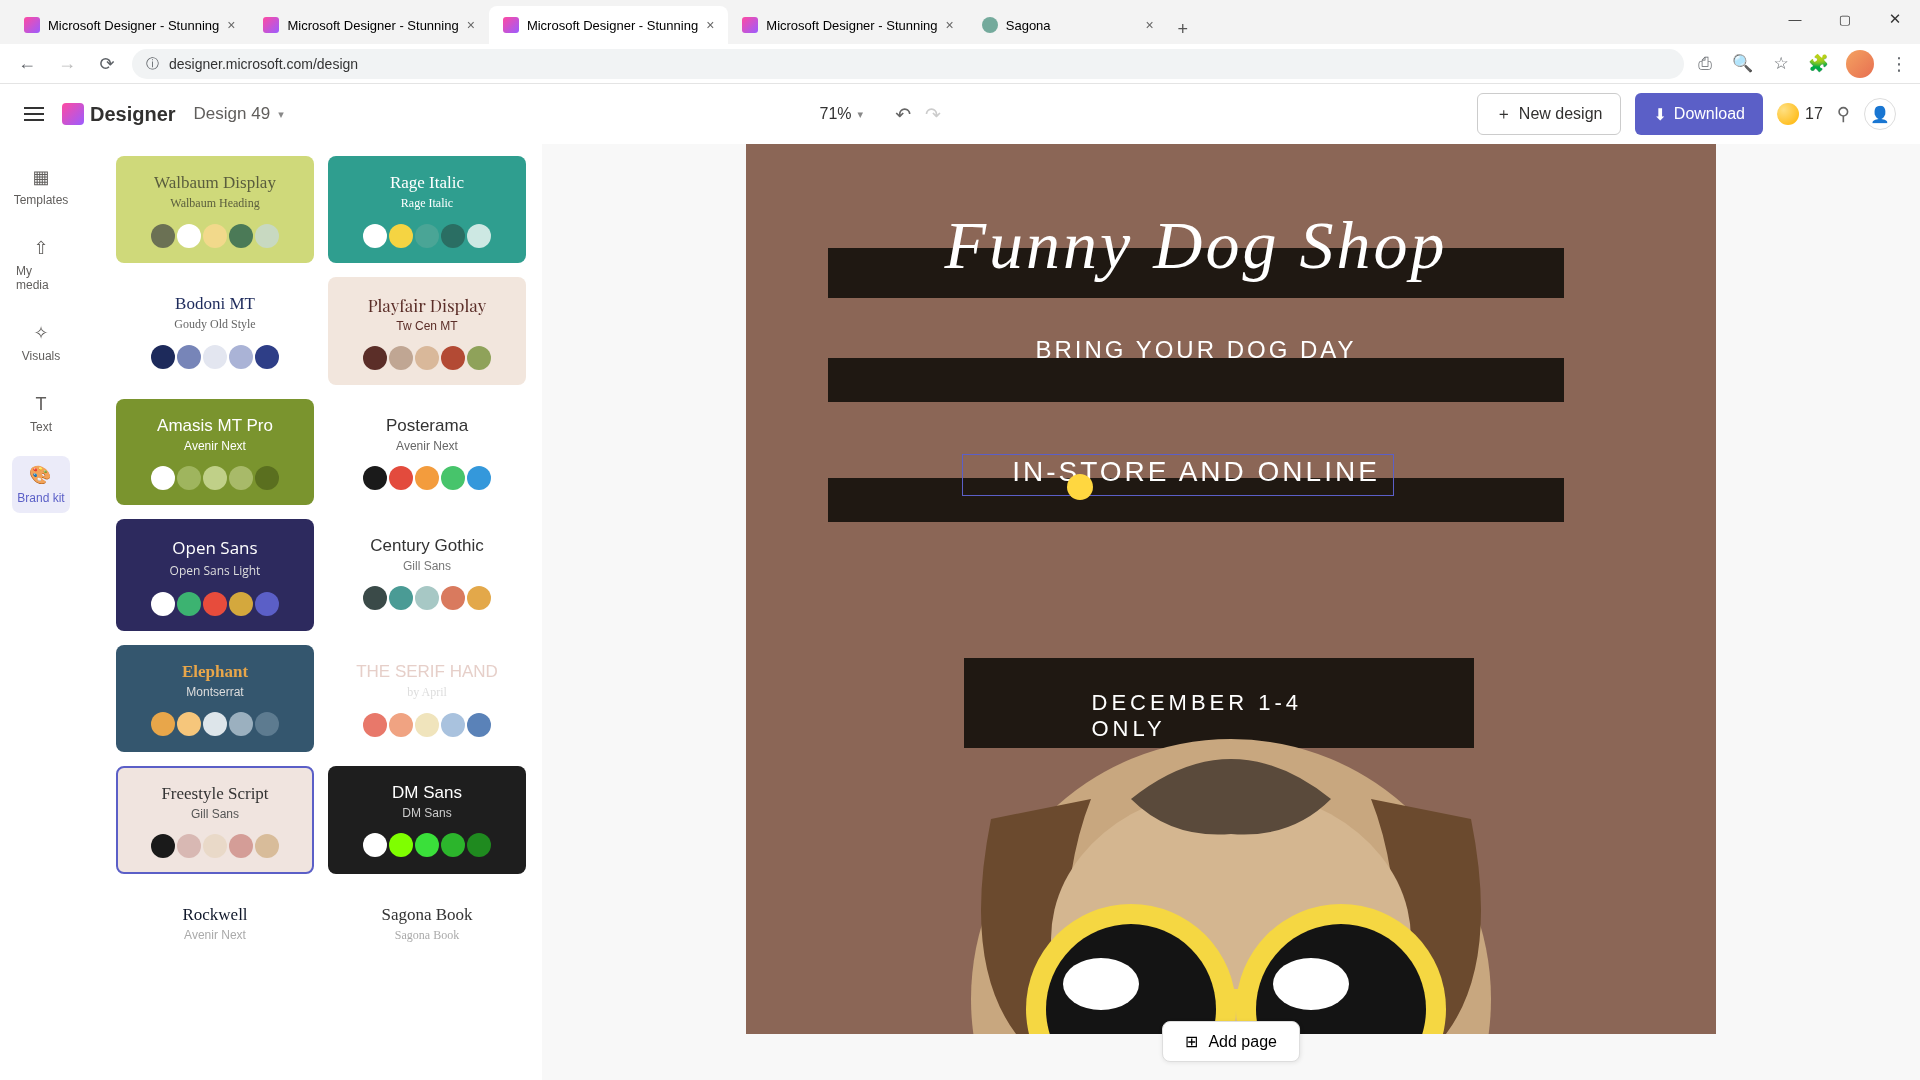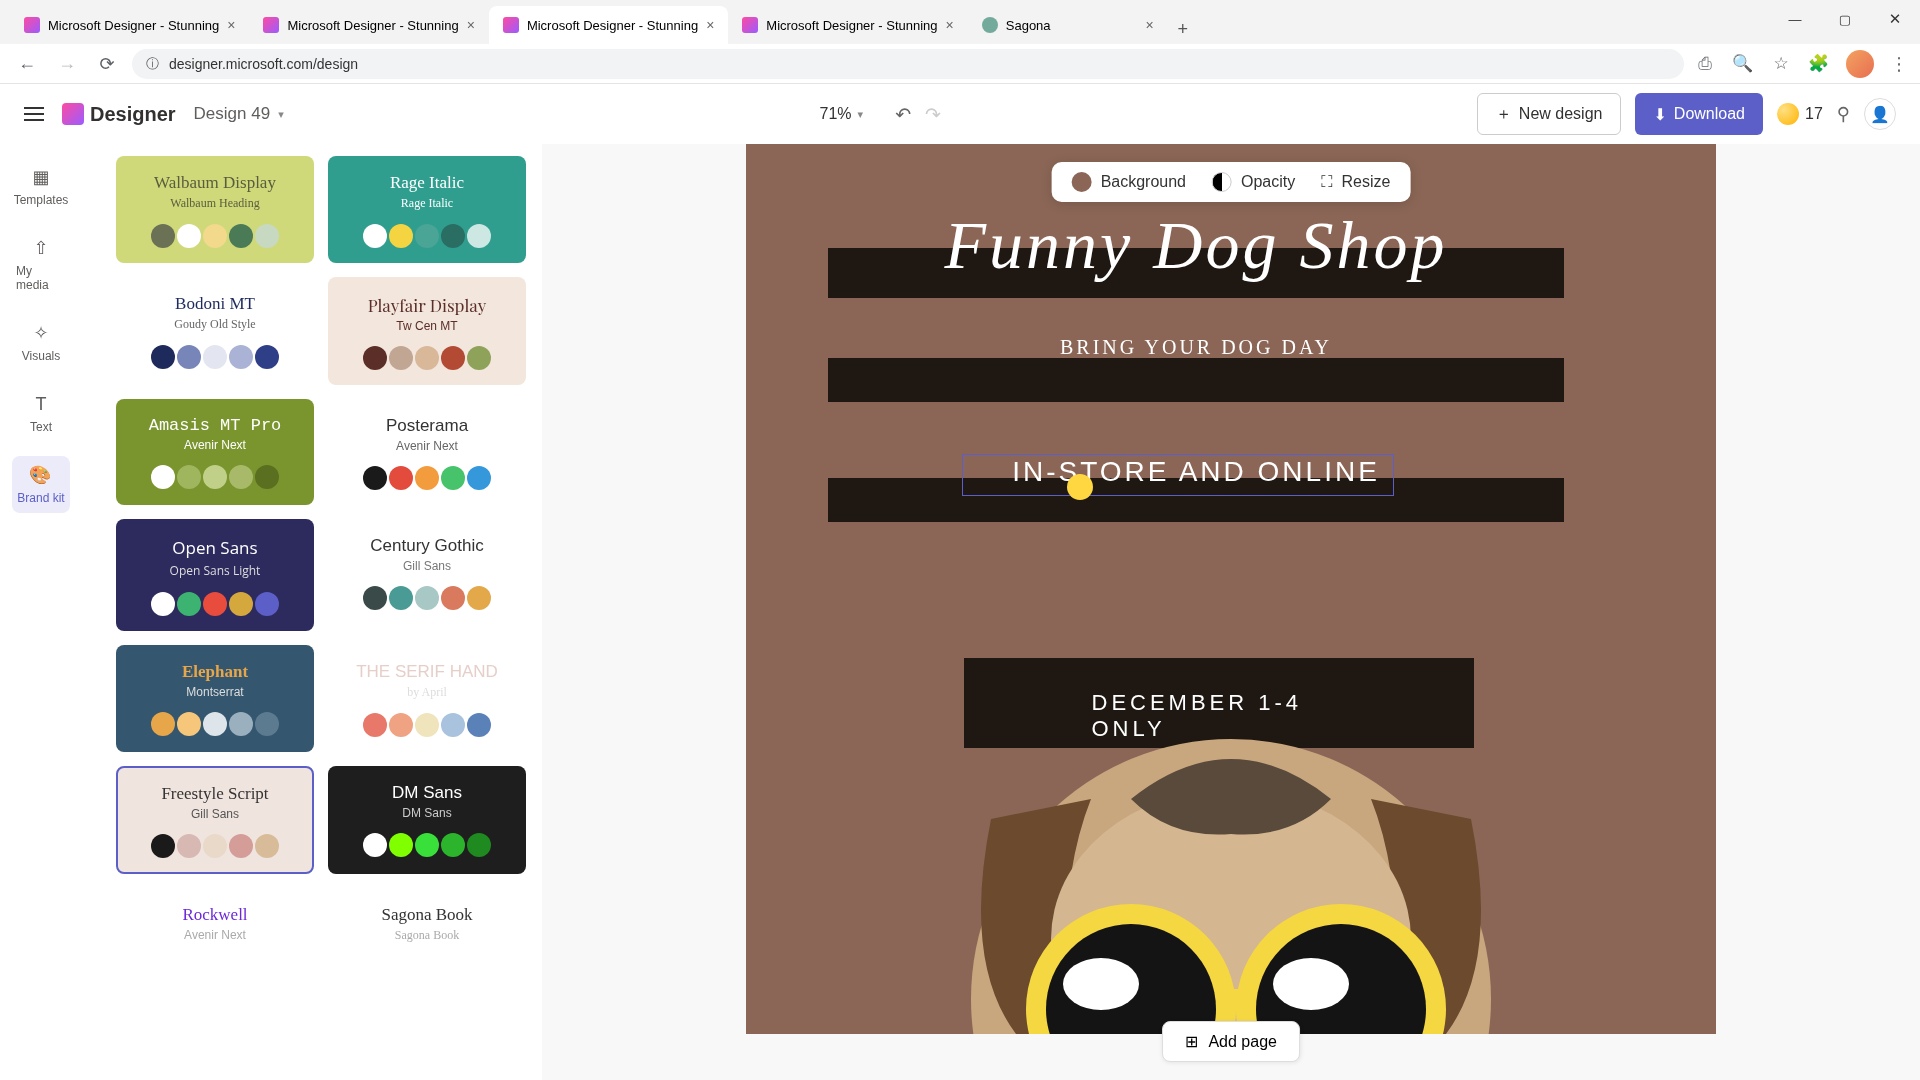--- a/index.html
+++ b/index.html
@@ -245,21 +245,21 @@
           <div class="pc-sub" style="color: rgb(91, 46, 40); font-family: Arial, sans-serif;">Tw Cen MT</div>
           <div class="swatch-row">
             <div class="swatch" style="background: rgb(91, 46, 40);"></div>
             <div class="swatch" style="background: rgb(192, 166, 147);"></div>
             <div class="swatch" style="background: rgb(217, 184, 154);"></div>
             <div class="swatch" style="background: rgb(179, 74, 52);"></div>
             <div class="swatch" style="background: rgb(143, 162, 90);"></div>
           </div>
         </div>
         <div class="palette-card" style="background: rgb(122, 148, 46);">
-          <div class="pc-main" style="color: rgb(255, 255, 255); font-family: Liberation Mono, monospace;">Amasis MT Pro</div>
+          <div class="pc-main" style="color: rgb(255, 255, 255); font-family: Liberation Sans, sans-serif;">Amasis MT Pro</div>
           <div class="pc-sub" style="color: rgb(255, 255, 255); font-family: Arial, sans-serif;">Avenir Next</div>
           <div class="swatch-row">
             <div class="swatch" style="background: rgb(255, 255, 255);"></div>
             <div class="swatch" style="background: rgb(159, 181, 94);"></div>
             <div class="swatch" style="background: rgb(192, 208, 136);"></div>
             <div class="swatch" style="background: rgb(168, 186, 105);"></div>
             <div class="swatch" style="background: rgb(90, 111, 31);"></div>
           </div>
         </div>
         <div class="palette-card" style="background: rgb(255, 255, 255);">
@@ -333,55 +333,41 @@
           <div class="pc-sub" style="color: rgb(204, 204, 204); font-family: Arial, sans-serif;">DM Sans</div>
           <div class="swatch-row">
             <div class="swatch" style="background: rgb(255, 255, 255);"></div>
             <div class="swatch" style="background: rgb(127, 255, 0);"></div>
             <div class="swatch" style="background: rgb(58, 224, 58);"></div>
             <div class="swatch" style="background: rgb(44, 181, 44);"></div>
             <div class="swatch" style="background: rgb(31, 138, 31);"></div>
           </div>
         </div>
         <div class="palette-card" style="background: rgb(255, 255, 255);">
-          <div class="pc-main" style="color: #6d28d9; font-family: Rockwell, Georgia, serif;">Rockwell</div>
+          <div class="pc-main" style="color: #0f172a; font-family: Rockwell, Georgia, serif;">Rockwell</div>
           <div class="pc-sub" style="color: rgb(170, 170, 170); font-family: Arial, sans-serif;">Avenir Next</div>
           <div class="swatch-row"></div>
         </div>
         <div class="palette-card" style="background: rgb(255, 255, 255);">
           <div class="pc-main" style="color: rgb(51, 51, 51); font-family: Georgia, serif;">Sagona Book</div>
           <div class="pc-sub" style="color: rgb(170, 170, 170); font-family: Georgia, serif;">Sagona Book</div>
           <div class="swatch-row"></div>
         </div>
       </div>
   </div>
 
   <div class="canvas-area">
     <div class="canvas">
 
-      <div class="floating-toolbar">
-        <div class="ft-item">
-          <div class="ft-circle" style="background:#8b6656"></div>
-          <span>Background</span>
-        </div>
-        <div class="ft-item">
-          <div class="ft-circle" style="background:linear-gradient(90deg,#000 50%,#fff 50%);border:1px solid #ccc"></div>
-          <span>Opacity</span>
-        </div>
-        <div class="ft-item">
-          <span>⛶</span>
-          <span>Resize</span>
-        </div>
-      </div>
 
       <div class="text-band" style="top:104px;height:50px;">
         <span class="txt script">Funny Dog Shop</span>
       </div>
       <div class="text-band" style="top:214px;height:44px;">
-        <span class="txt" style="font-size:20px;top:-22px;font-family:Liberation Serif, serif">BRING YOUR DOG DAY</span>
+        <span class="txt" style="font-size:24px;top:-22px;font-family:Liberation Sans, sans-serif">BRING YOUR DOG DAY</span>
       </div>
       <div class="text-band" style="top:334px;height:44px;">
         <div class="selection-box" style="top:-24px;left:134px;width:432px;height:42px;"></div>
         <span class="txt" style="font-size:28px;top:-22px;font-family:'Gill Sans',Arial">IN-STORE AND ONLINE</span>
       </div>
       <div class="text-band" style="top:514px;left:218px;width:510px;height:90px;">
         <span class="txt" style="font-size:22px;top:32px;font-family:'Gill Sans',Arial;letter-spacing:4px">DECEMBER 1-4 ONLY</span>
       </div>
 
       <div class="dog-head">

